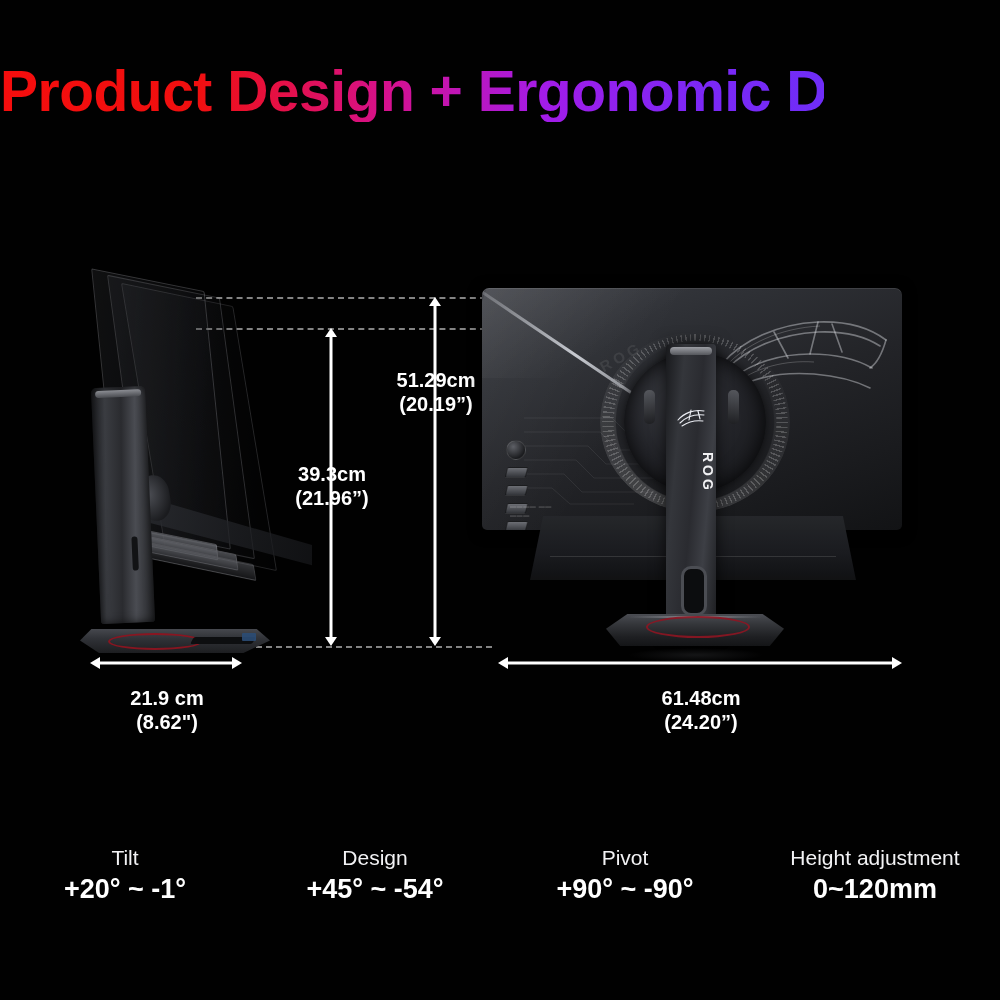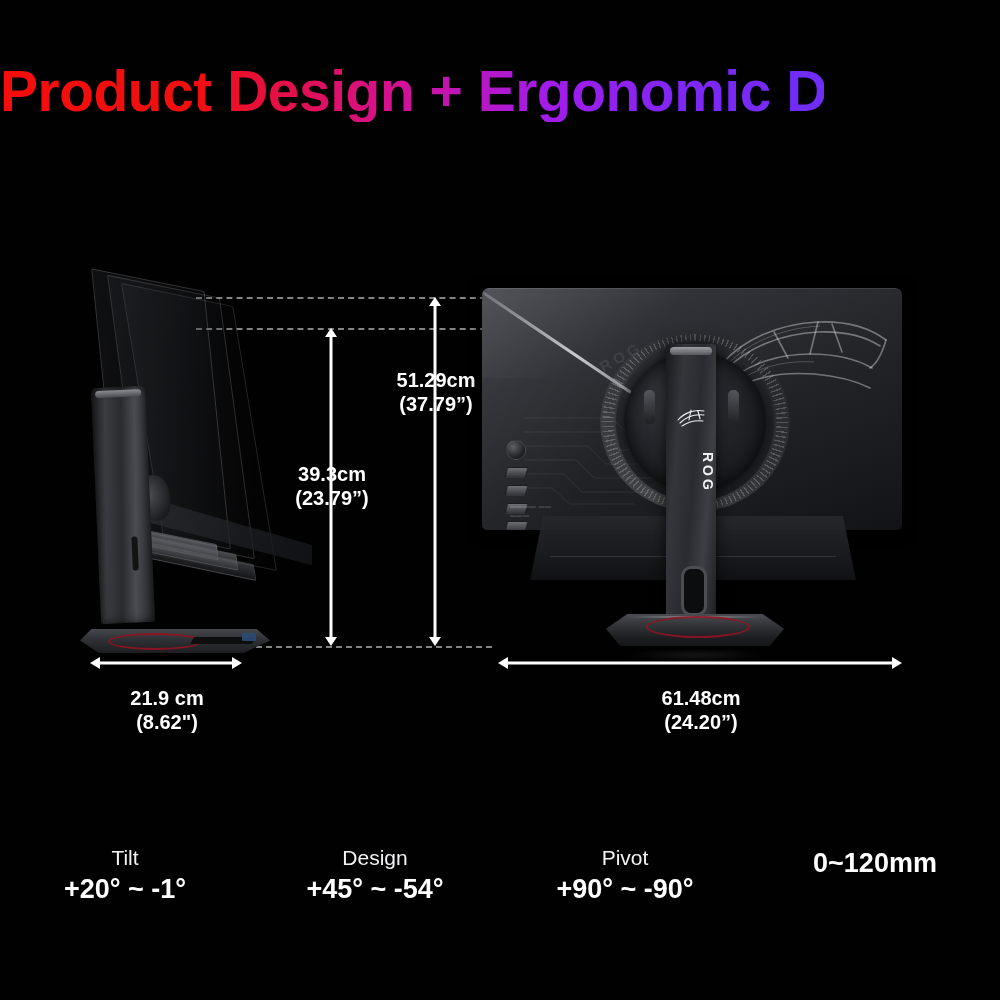--- a/index.html
+++ b/index.html
@@ -283,31 +283,31 @@
     </div>
   </div>
 
   <div class="varrow" style="left:322px;top:328px;width:18px;height:318px;">
     <i class="shaft"></i>
       <i class="head up"></i>
       <i class="head dn"></i>
   </div>
   <div class="dimlabel" style="left:282px;top:462px;width:100px;">
     <span>39.3cm</span>
-    <span class="l2">(23.79”)</span>
+    <span class="l2">(21.96”)</span>
   </div>
 
   <div class="varrow" style="left:426px;top:297px;width:18px;height:349px;">
     <i class="shaft"></i>
       <i class="head up"></i>
       <i class="head dn"></i>
   </div>
   <div class="dimlabel" style="left:380px;top:368px;width:112px;">
     <span>51.29cm</span>
-    <span class="l2">(37.79”)</span>
+    <span class="l2">(20.19”)</span>
   </div>
 
   <div class="rearview">
 
     <div class="panelback">
       <div class="streak"></div>
       <div class="streak2"></div>
       <div class="etchword">ROG</div>
 
       <svg class="etchlines" viewBox="0 0 170 100">
@@ -412,17 +412,18 @@
     </div>
     <div class="spec">
       <div class="sl">Design</div>
       <div class="sv">+45° ~ -54°</div>
     </div>
     <div class="spec">
       <div class="sl">Pivot</div>
       <div class="sv">+90° ~ -90°</div>
     </div>
     <div class="spec">
+      <div class="sl">Height adjustment</div>
       <div class="sv">0~120mm</div>
     </div>
   </div>
 
 </div>
 
 </body></html>

